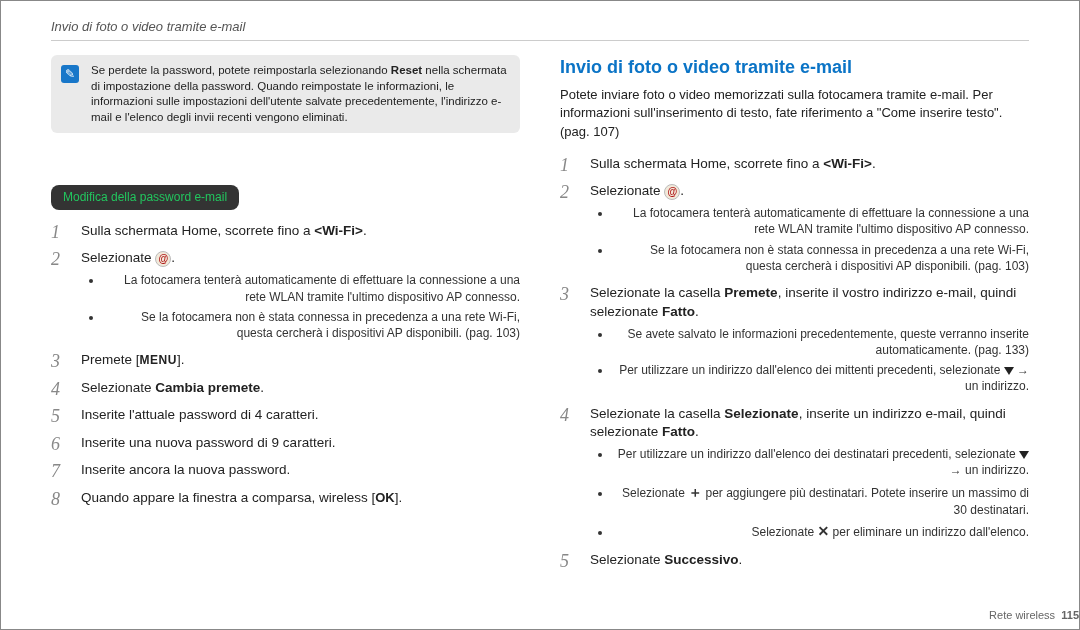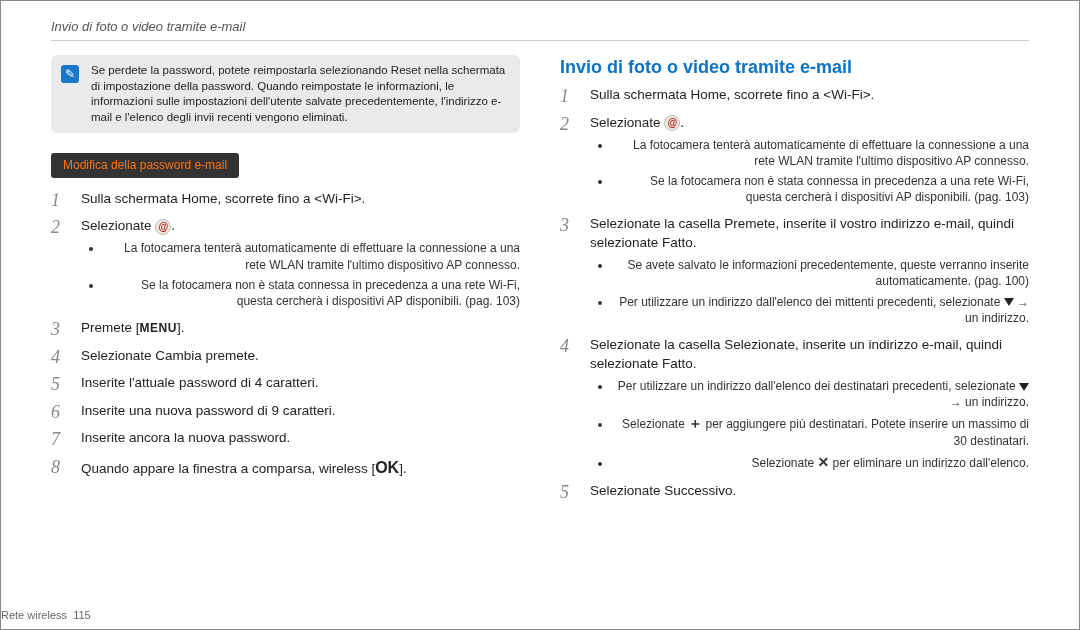--- a/index.html
+++ b/index.html
@@ -36,25 +36,26 @@
     width: 18px; height: 18px;
     border-radius: 3px;
     background: #1877c9;
     color: #fff;
     font-size: 12px;
     display: flex; align-items: center; justify-content: center;
   }
   .pill {
     display: inline-block;
     background: #333;
-    color: #f97316;
+    color: #22c55e;
     font-size: 12px;
     padding: 4px 12px;
-    border-radius: 3px;
+    border-radius: 8px;
     margin-bottom: 12px;
+    margin-top: 32px;
   }
   .step {
     display: flex;
     gap: 10px;
     margin-bottom: 6px;
   }
   .step-num {
     font-family: Georgia, "Times New Roman", serif;
     font-style: italic;
     font-size: 18px;
@@ -76,21 +77,21 @@
   .section-title {
     color: #0b74c6;
     font-weight: bold;
     font-size: 18px;
     margin-bottom: 6px;
   }
   .intro { font-size: 13px; margin-bottom: 14px; }
   .footer {
     position: absolute;
     bottom: 8px; left: 0; right: 0;
-    text-align: left;
+    text-align: right;
     font-size: 11px;
     color: #666;
   }
   .inline-icon {
     display: inline-block;
     vertical-align: middle;
   }
   .email-icon {
     width: 16px; height: 16px; border-radius: 50%;
     background: #f2e9da;
@@ -104,30 +105,30 @@
     font-weight: bold;
     color: #b01818;
   }
   .menu-icon {
     font-family: Arial, sans-serif;
     font-weight: bold;
     font-size: 12px;
     letter-spacing: 0.5px;
     margin-top: 25px;
   }
-  .ok-icon { font-weight: bold; font-size: 16px; }
+  .ok-icon { font-weight: bold; font-size: 13px; }
   .tri-down {
     display:inline-block; width:0;height:0;
     border-left:5px solid transparent;
     border-right:5px solid transparent;
     border-top:8px solid #222;
     vertical-align: middle;
   }
   .plus-icon, .x-icon { font-weight: bold; font-size: 14px; }
-  strong { font-weight: normal; }
+  strong { font-weight: bold; }
 </style>
 </head>
 <body>
 
 <div class="page">
 
   <div class="header-bar">Invio di foto o video tramite e-mail</div>
 
   <div class="columns">
 
@@ -193,20 +194,21 @@
         <div class="step-body">
           <span>Quando appare la finestra a comparsa, wireless [</span><span class="ok-icon">OK</span><span>].</span>
         </div>
       </div>
 
     </div>
 
     <div class="col">
 
       <div class="section-title">Invio di foto o video tramite e-mail</div>
+      <div class="intro">Potete inviare foto o video memorizzati sulla fotocamera tramite e-mail. Per informazioni sull'inserimento di testo, fate riferimento a "Come inserire testo". (pag. 107)</div>
 
       <div class="step">
         <div class="step-num">1</div>
         <div class="step-body">
           <span>Sulla schermata Home, scorrete fino a </span><strong>&lt;Wi-Fi&gt;</strong><span>.</span>
         </div>
       </div>
 
       <div class="step">
         <div class="step-num">2</div>
@@ -218,21 +220,21 @@
             <li>Se la fotocamera non è stata connessa in precedenza a una rete Wi-Fi, questa cercherà i dispositivi AP disponibili. (pag. 103)</li>
           </ul>
         </div>
       </div>
 
       <div class="step">
         <div class="step-num">3</div>
         <div class="step-body">
           <span>Selezionate la casella </span><strong>Premete</strong><span>, inserite il vostro indirizzo e-mail, quindi selezionate </span><strong>Fatto</strong><span>.</span>
           <ul class="bullets">
-            <li>Se avete salvato le informazioni precedentemente, queste verranno inserite automaticamente. (pag. 100)</li>
+            <li>Se avete salvato le informazioni precedentemente, queste verranno inserite automaticamente. (pag. 133)</li>
             <li>
               <span>Per utilizzare un indirizzo dall'elenco dei mittenti precedenti, selezionate </span><span class="tri-down"></span><span> → un indirizzo.</span>
             </li>
           </ul>
         </div>
       </div>
 
       <div class="step">
         <div class="step-num">4</div>
         <div class="step-body">

